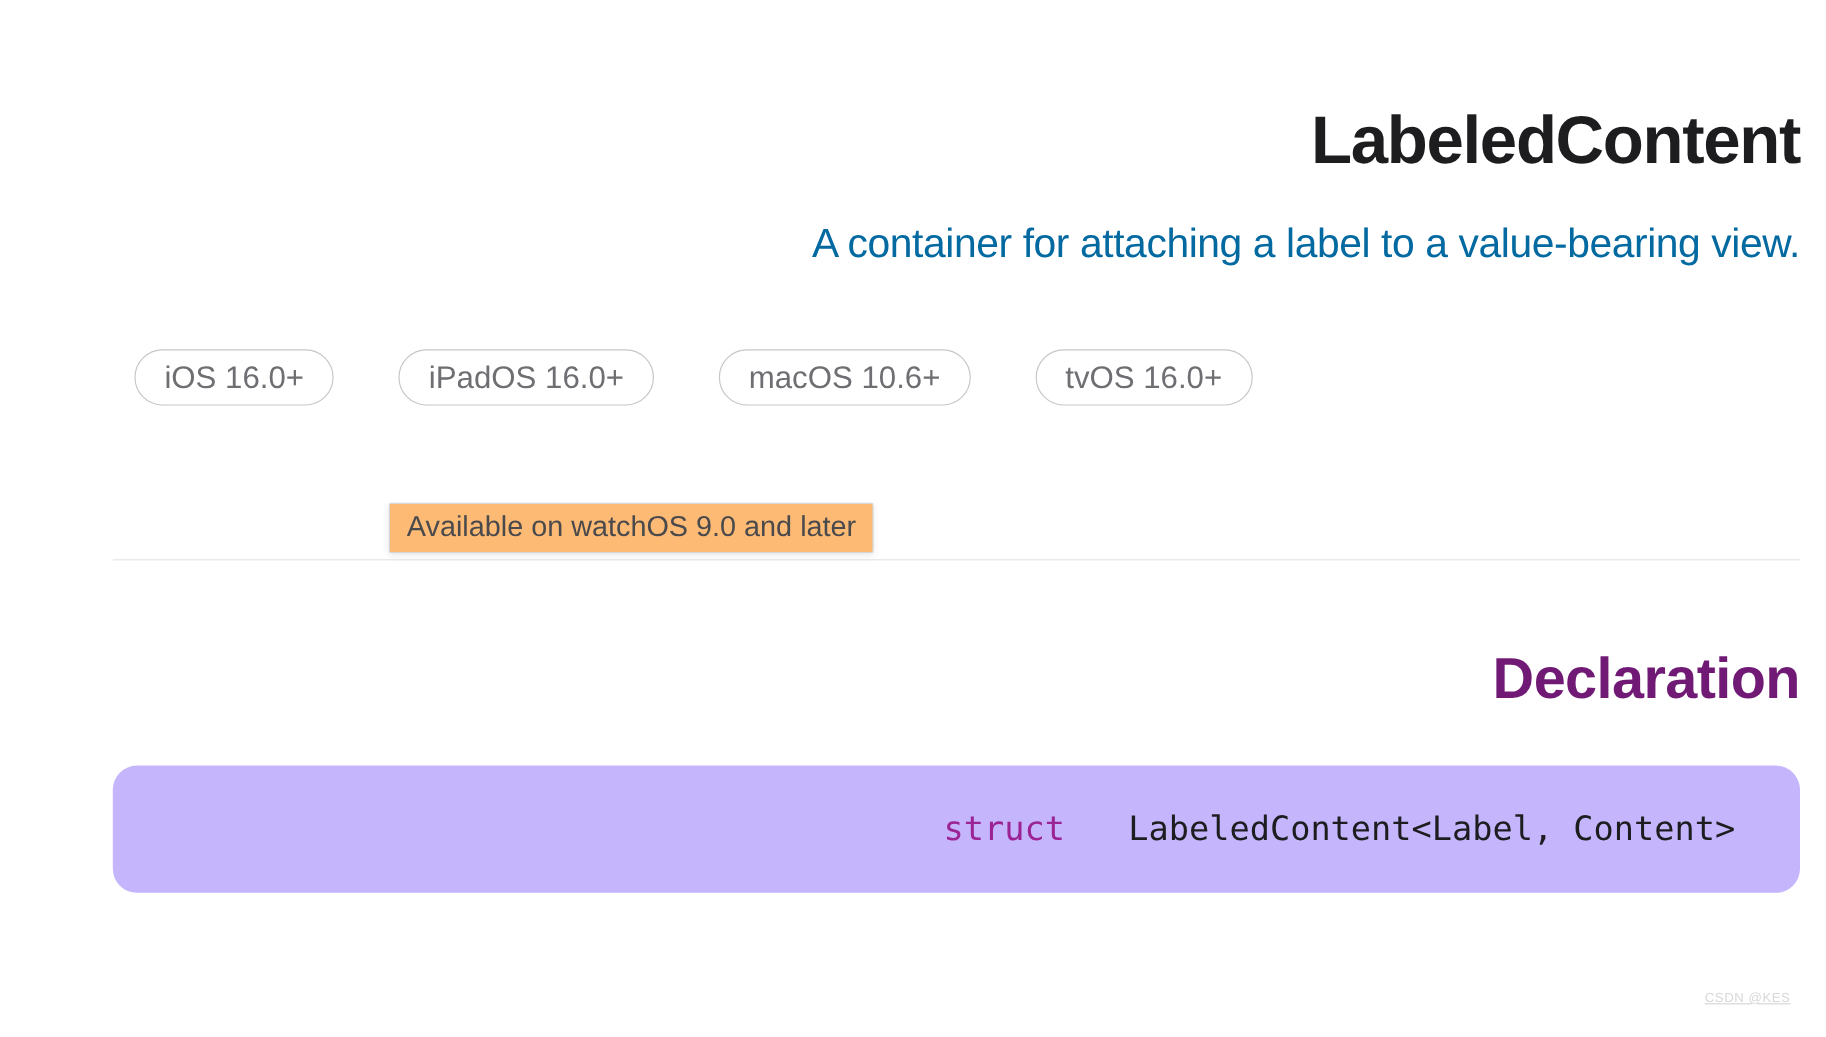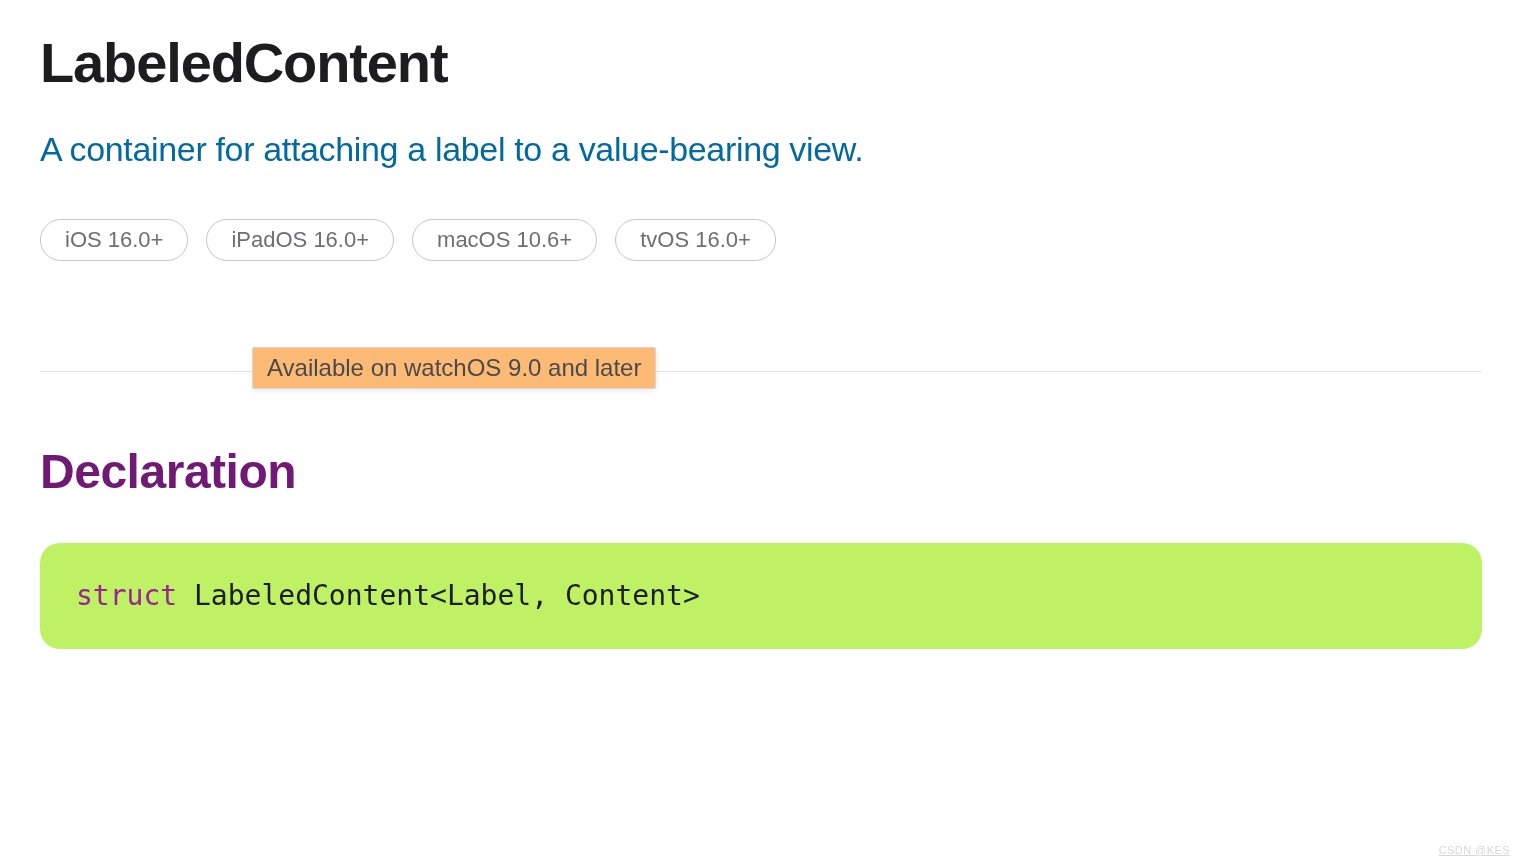--- a/index.html
+++ b/index.html
@@ -1,18 +1,19 @@
 <!DOCTYPE html>
 <html><head>
   <meta charset="utf-8">
   <style>
     * {
-      margin: 0;
+      margin: 18px;
       padding: 0;
       box-sizing: border-box;
+      text-align: right;
     }
     body {
       font-family: -apple-system, BlinkMacSystemFont, "SF Pro Display", "SF Pro Text", "Helvetica Neue", Helvetica, Arial, sans-serif;
       background: #ffffff;
       color: #1d1d1f;
       padding: 30px 40px;
       width: 1522px;
     }
     .page-title {
       font-size: 56px;
@@ -35,21 +36,21 @@
       gap: 18px;
       margin-bottom: 20px;
       position: relative;
     }
     .badge {
       display: inline-flex;
       align-items: center;
       padding: 7px 24px;
       border: 1.5px solid #c7c7cc;
       border-radius: 30px;
-      font-size: 22px;
+      font-size: 26px;
       color: #6e6e73;
       font-weight: 400;
       background: #ffffff;
       white-space: nowrap;
     }
     .tooltip {
       position: absolute;
       left: 212px;
       top: 128px;
       background: #fdba74;
@@ -67,21 +68,21 @@
       margin-bottom: 72px;
     }
     .section-heading {
       font-size: 48px;
       font-weight: 700;
       letter-spacing: -0.01em;
       color: #701a75;
       margin-bottom: 44px;
     }
     .code-block {
-      background: #bef264;
+      background: #c4b5fd;
       border-radius: 20px;
       padding: 32px 36px;
       font-family: "SF Mono", ui-monospace, Menlo, Monaco, Consolas, monospace;
       font-size: 28px;
       line-height: 1.5;
       color: #1d1d1f;
     }
     .code-keyword {
       color: #9b2393;
     }

